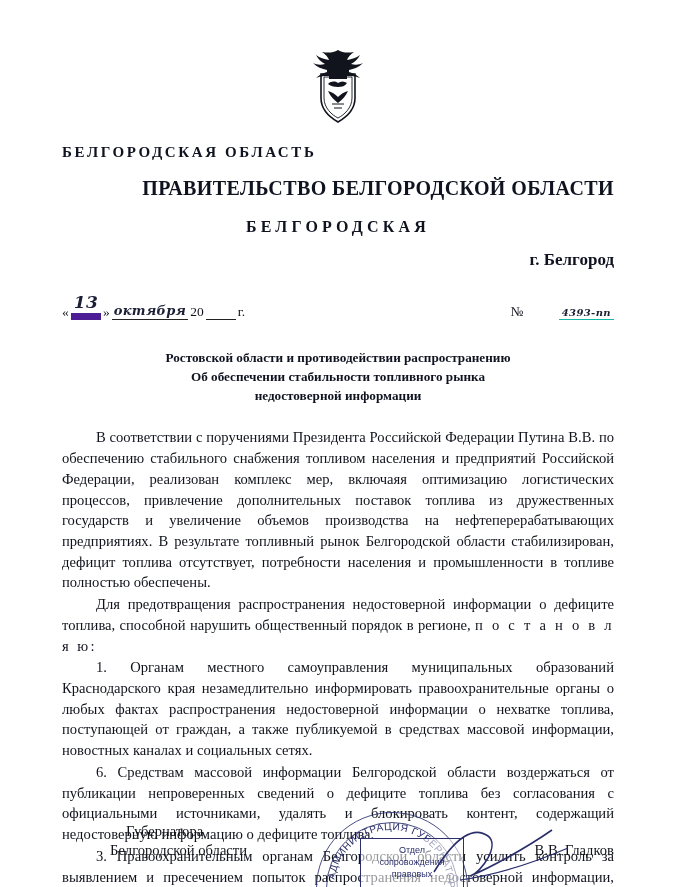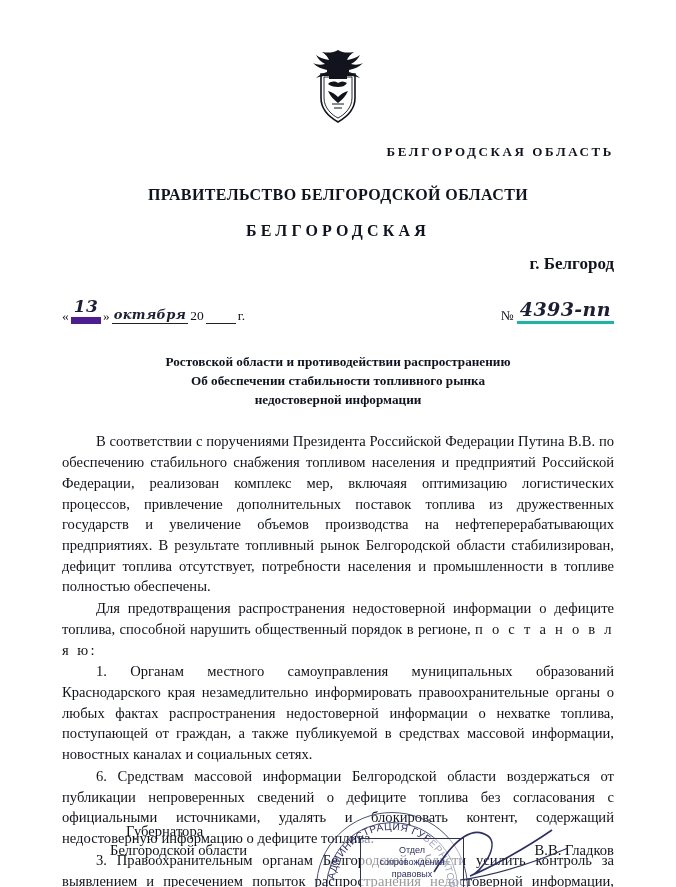--- a/index.html
+++ b/index.html
@@ -30,33 +30,33 @@
     padding-top: 46px;
   }
   .emblem {
     width: 60px;
     height: 78px;
     position: relative;
   }
 
   
   .region-title {
-    text-align: right;
-    font-size: 13px;
+    text-align: left;
+    font-size: 15px;
     font-weight: bold;
     letter-spacing: 2.6px;
     margin-top: 20px;
     color: #0f1320;
   }
   .gov-title {
-    text-align: center;
-    font-size: 16px;
+    text-align: right;
+    font-size: 20px;
     font-weight: bold;
     letter-spacing: 0.4px;
-    margin-top: 26px;
+    margin-top: 16px;
     color: #0f1320;
   }
   .doc-kind {
     text-align: center;
     font-size: 16px;
     font-weight: bold;
     letter-spacing: 4.2px;
     margin-top: 18px;
     color: #0f1320;
   }
@@ -105,24 +105,25 @@
     width: 30px;
     border-bottom: 1px solid #222;
     height: 13px;
   }
   .num-line {
     display: flex;
     align-items: flex-end;
     gap: 3px;
   }
   .hw-num {
-    font-size: 19px;
-    border-bottom: 3px solid #14b8a6;
+    font-size: 10px;
+    border-bottom: 1px solid #14b8a6;
     padding: 0 3px 1px 3px;
     letter-spacing: 0.4px;
+    margin-left: 32px;
   }
 
   
   .subject {
     margin: 28px auto 0 auto;
     width: 400px;
     text-align: center;
     font-size: 13.2px;
     font-weight: bold;
     line-height: 1.45;

